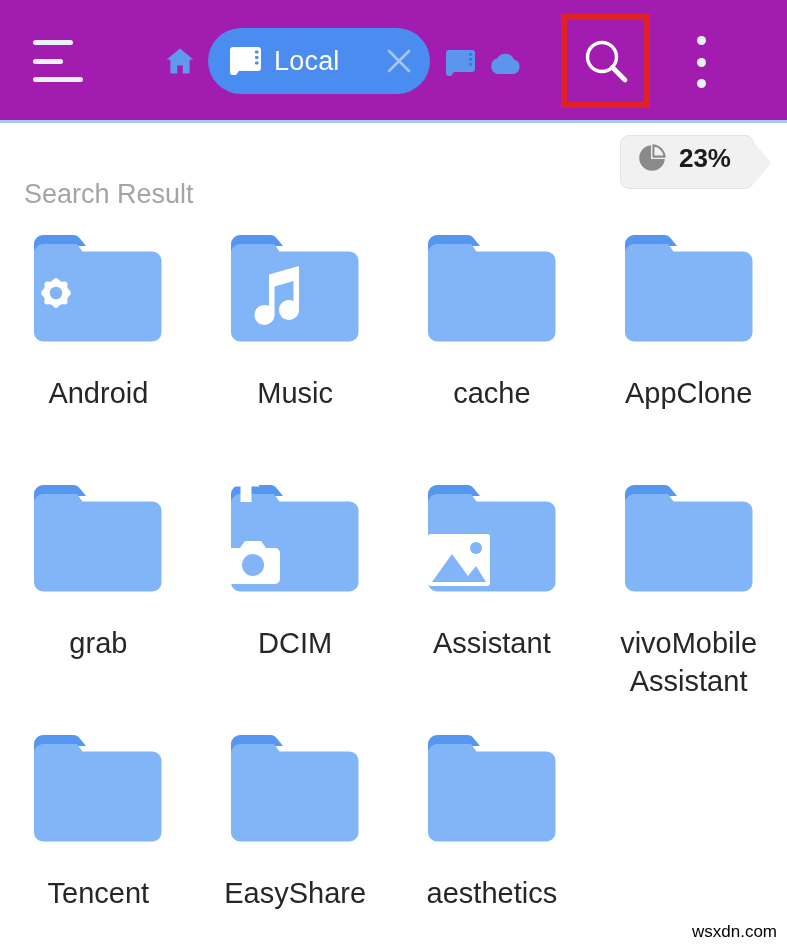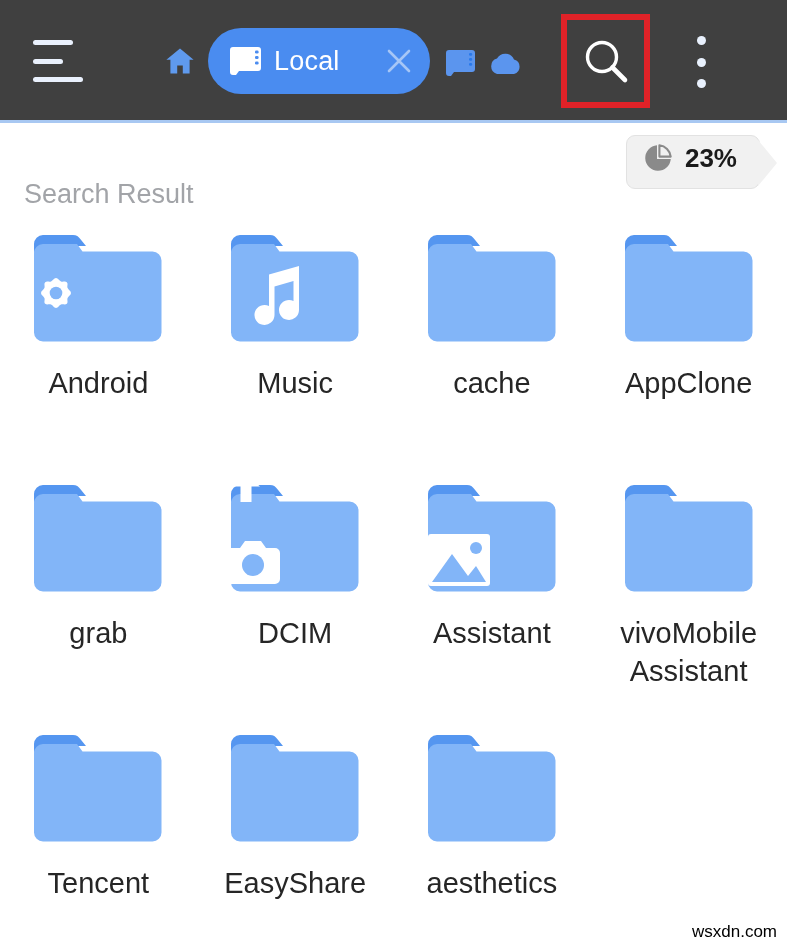--- a/index.html
+++ b/index.html
@@ -8,21 +8,21 @@
     background: #ffffff;
     font-family: "Liberation Sans", sans-serif;
     overflow: hidden;
   }
   .phone { position: relative; width: 787px; height: 950px; background: #fff; }
 
   
   .appbar {
     position: absolute; left: 0; top: 0;
     width: 787px; height: 120px;
-    background: #404040;
+    background: #a21caf;
     display: flex; align-items: center;
   }
   .appbar-underline {
     position: absolute; left: 0; top: 120px; width: 787px; height: 3px;
     background: #a8c8f2;
   }
 
   
   .hamburger {
     position: absolute; left: 33px; top: 40px;
@@ -87,21 +87,21 @@
 
   
   .subhead {
     position: absolute; left: 0; top: 123px; width: 787px; height: 92px;
   }
   .search-result-label {
     position: absolute; left: 24px; top: 20px;
     font-size: 27px; color: #a2a4a8; margin-top: 36px;
   }
   .storage-badge {
-    position: absolute; right: 27px; top: 12px;
+    position: absolute; right: 33px; top: 12px;
     height: 54px; padding: 0 22px 8px 16px;
     background: #f1f1f1;
     border: 1px solid #e2e2e2;
     border-radius: 9px;
     display: flex; align-items: center; gap: 12px;
     cursor: pointer;
   }
   .storage-badge::after {
     content: ""; position: absolute; right: -18px; top: 4px;
     width: 0; height: 0;
@@ -121,21 +121,21 @@
     row-gap: 0;
   }
   .cell {
     height: 250px;
     display: flex; flex-direction: column; align-items: center;
     cursor: pointer;
   }
   .folder-wrap { width: 152px; height: 128px; position: relative; margin-top: 11px; }
   .folder-wrap svg { width: 152px; height: 128px; display: block; }
   .cell-label {
-    margin-top: 10px;
+    margin-top: 20px;
     font-size: 29px; color: #262626;
     text-align: center; line-height: 1.32;
     width: 182px;
     word-break: break-word;
   }
 
   .watermark {
     position: absolute; right: 10px; bottom: 8px;
     font-size: 17px; color: #000000;
     font-family: "Liberation Sans", sans-serif;

